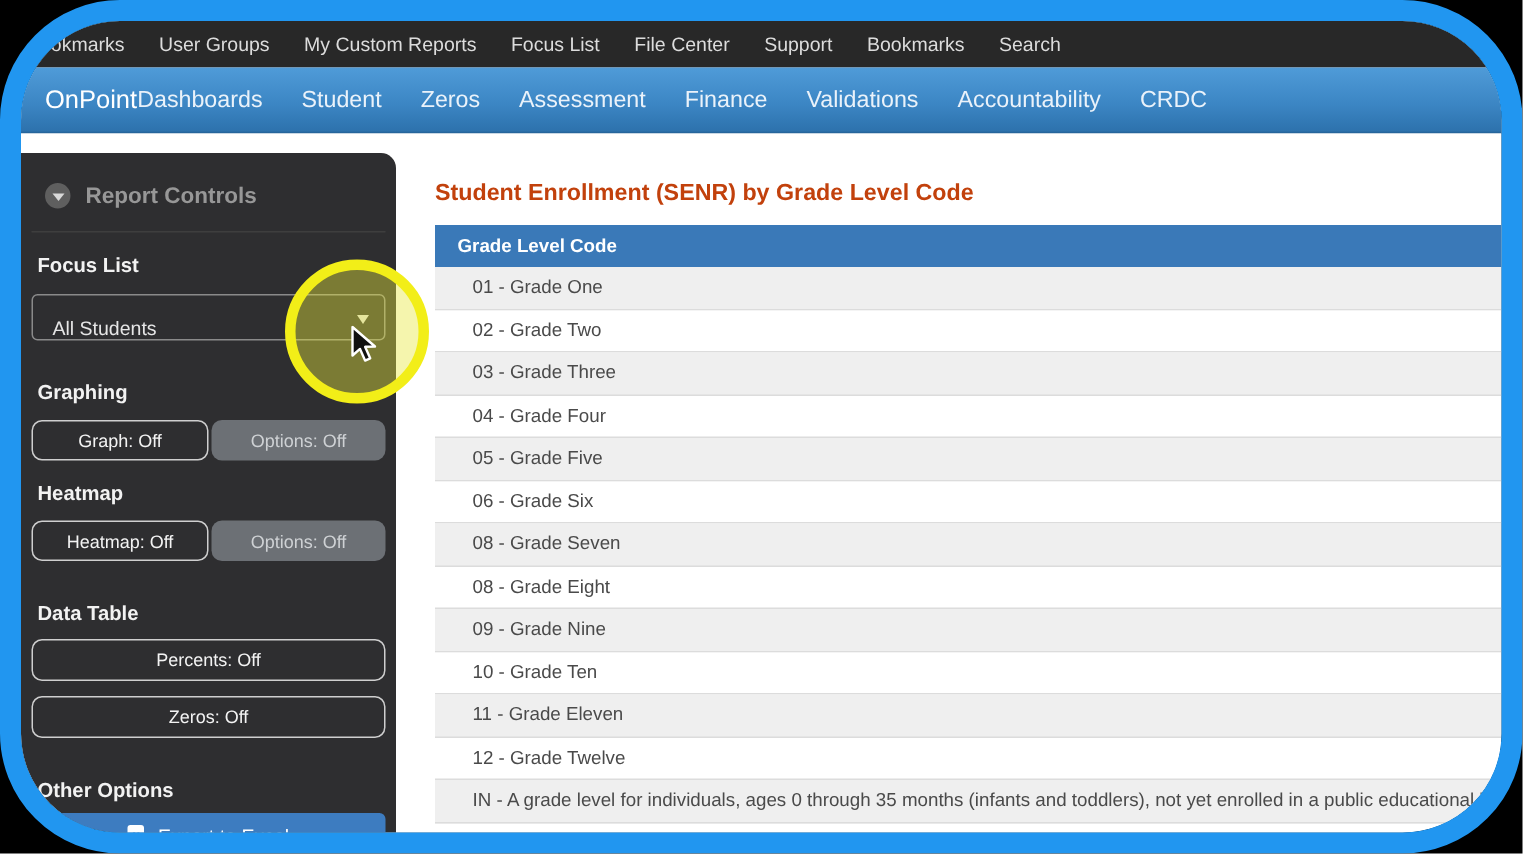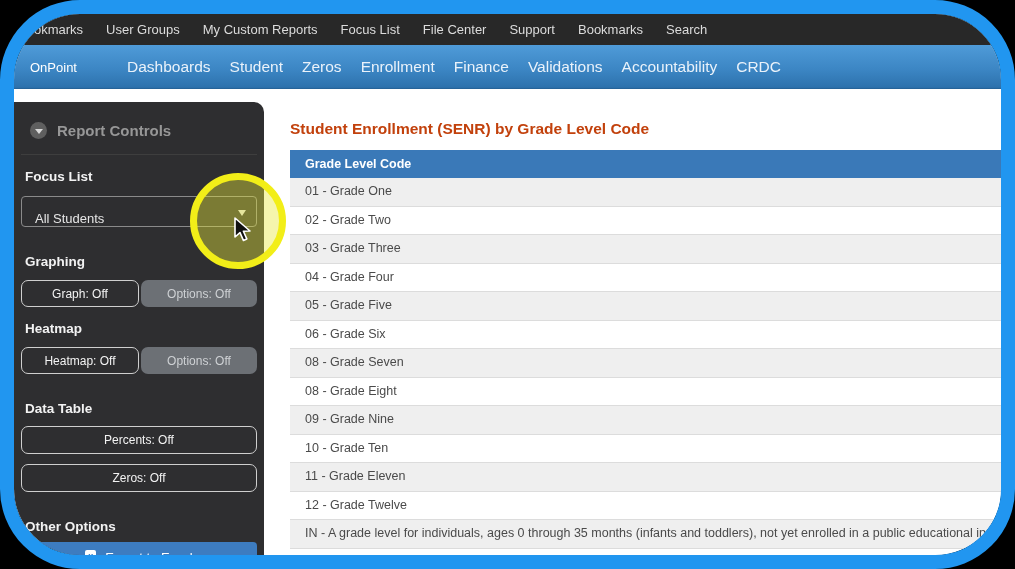--- a/index.html
+++ b/index.html
@@ -18,22 +18,22 @@
           border-radius:80px;pointer-events:none;z-index:45;}
 
   
   .topbar{height:31px;background:var(--topbar-bg);display:flex;align-items:center;
           padding-left:4px;gap:23px;white-space:nowrap;}
   .topbar span{color:#dcdcdc;font-size:13px;cursor:pointer;}
 
   
   .navbar{height:44px;background:linear-gradient(to bottom,var(--navbar-top) 0%,#3c86c4 55%,var(--navbar-bottom) 96%,#235e91 100%);
           display:flex;align-items:center;padding-left:16px;white-space:nowrap;}
-  .navbar .brand{color:#fff;font-size:13px;}
-  .navbar .menu{display:flex;gap:19px;margin-left:50px;text-align:center;}
+  .navbar .brand{color:#fff;font-size:17px;}
+  .navbar .menu{display:flex;gap:26px;text-align:center;}
   .navbar .menu span{color:#eaf2fa;font-size:15.5px;cursor:pointer;}
 
   
   .content{display:flex;height:548px;align-items:stretch;background:#fff;}
 
   
   .sidebar{width:250px;min-width:250px;margin-top:13px;background:var(--sidebar-bg);
            border-radius:0 10px 0 0;padding:0 7px;color:#fff;}
   .rc-head{display:flex;align-items:center;gap:10px;padding:20px 0 0 9px;}
   .rc-circle{width:17px;height:17px;border-radius:50%;background:#5f5f5f;display:flex;
@@ -63,21 +63,21 @@
   .file-icon::after{content:"x";position:absolute;left:0;right:0;top:1px;text-align:center;
        font-size:9px;font-weight:bold;color:var(--export-button-bg);}
 
   
   .main{flex:1;padding:31px 0 0 26px;overflow:hidden;}
   .report-title{font-size:15.5px;font-weight:bold;color:#c2410c;margin-bottom:12px;}
   .table{width:100%;}
   .t-head{height:28px;background:var(--table-header-bg);color:#fff;font-weight:bold;
           font-size:12.5px;display:flex;align-items:center;padding-left:15px;}
   .t-row{height:28.5px;line-height:27.5px;border-bottom:1px solid #dcdcdc;font-size:12.5px;
-         color:#4a4a4a;padding-left:15px;white-space:nowrap;overflow:hidden;background:#fff;}
+         color:#4a4a4a;padding-left:25px;white-space:nowrap;overflow:hidden;background:#fff;}
   .t-body .t-row:nth-child(odd){background:var(--row-alt-bg);}
 
   
   .spotlight{position:absolute;left:190px;top:173px;width:96px;height:96px;border-radius:50%;
      border:7px solid var(--highlight-yellow);background:rgba(232,232,60,0.42);z-index:40;}
   .cursor{position:absolute;left:233px;top:217px;z-index:50;}
 </style>
 </head>
 <body>
 
@@ -93,21 +93,21 @@
     <span>Bookmarks</span>
     <span>Search</span>
   </div>
 
   <div class="navbar">
     <span class="brand">OnPoint</span>
     <div class="menu">
       <span>Dashboards</span>
       <span>Student</span>
       <span>Zeros</span>
-      <span>Enrollment</span>
+      <span>Assessment</span>
       <span>Finance</span>
       <span>Validations</span>
       <span>Accountability</span>
       <span>CRDC</span>
     </div>
   </div>
 
   <div class="content">
 
     <aside class="sidebar">

